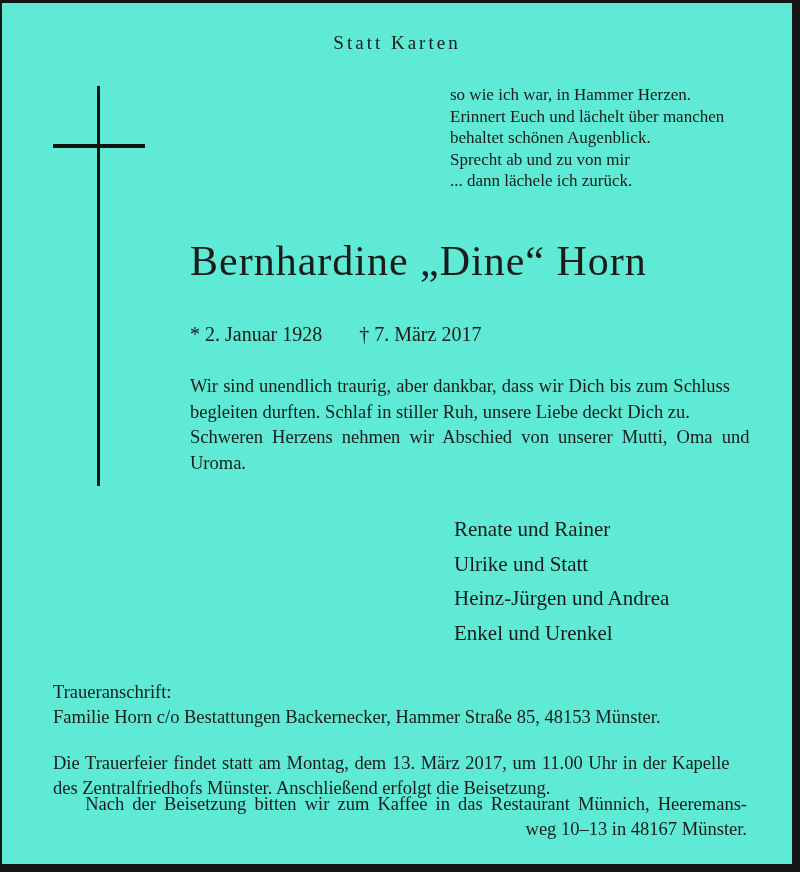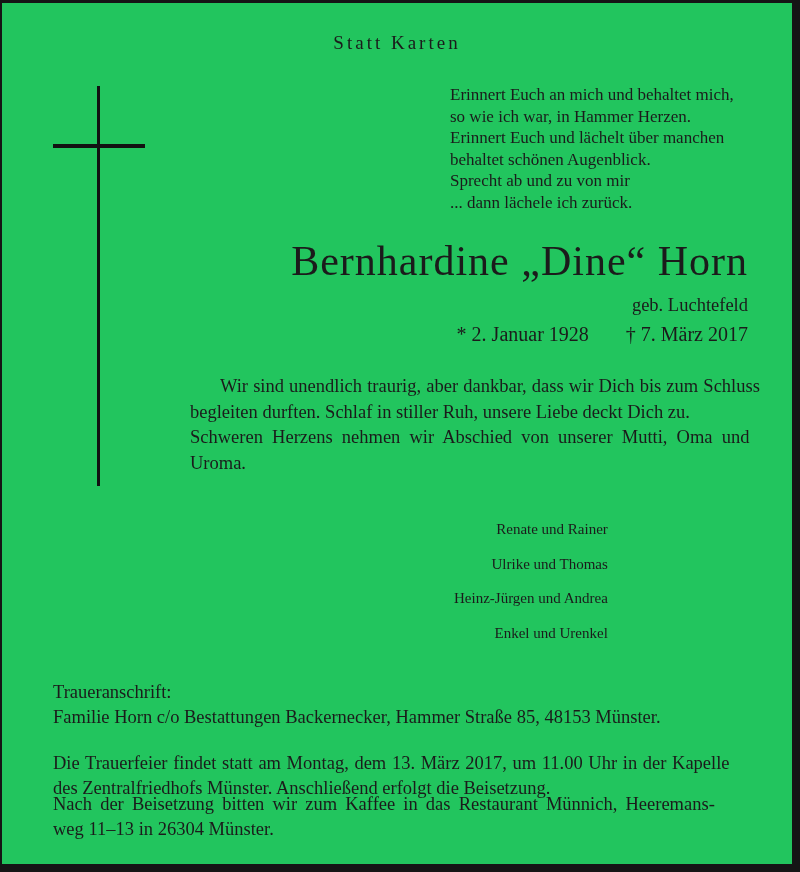--- a/index.html
+++ b/index.html
@@ -1,116 +1,114 @@
 <!DOCTYPE html>
 <html><head>
 <meta charset="utf-8">
 <style>
   html,body { margin:0; padding:0; background:#e9e9e9; }
   .page {
     position:relative;
     width:800px; height:872px;
     box-sizing:border-box;
-    background:#22c55e;
+    background:#5eead4;
     border-style:solid;
     border-color:#151515;
     border-width:3px 8px 8px 2px;
     font-family:"Liberation Serif","DejaVu Serif",serif;
     color:#1b1b1b;
     overflow:hidden;
   }
   .statt {
     position:absolute; top:29px; left:0; width:100%;
     text-align:center; font-size:19px; letter-spacing:3px;
   }
   .cross-v { position:absolute; left:95px; top:83px; width:3px; height:400px; background:#121212; }
   .cross-h { position:absolute; left:51px; top:141px; width:92px; height:4px; background:#121212; }
   .poem {
     position:absolute; left:448px; top:81px;
     font-size:17px; line-height:21.5px; white-space:nowrap;
   }
-  .center-block { position:absolute; left:188px; width:558px; text-align:right; }
+  .center-block { position:absolute; left:188px; width:558px; text-align:left; }
   .name   { top:236px; font-size:42px; letter-spacing:1px; line-height:1.05; }
   .maiden { top:292px; font-size:18.5px; }
   .dates  { top:320px; font-size:20px; }
   .dates .death { display:inline-block; margin-left:32px; }
   .para {
     position:absolute; left:188px; width:558px;
     font-size:18.5px; line-height:26px;
   }
   .para div, .footer-block div { white-space:nowrap; }
   .p1 { top:370px; }
   .p2 { top:421px; }
-  .ws05 { word-spacing:0.5px;margin-left:30px; }
+  .ws05 { word-spacing:0.5px; }
   .ws1  { word-spacing:1px; }
   .ws35 { word-spacing:3.5px; }
   .ws45 { word-spacing:4.5px; }
-  .mourners { position:absolute; left:452px; top:509px; font-size:15px;text-align:right; }
+  .mourners { position:absolute; left:452px; top:509px; font-size:21px; }
   .mourners div { line-height:34.5px; }
   .footer-block {
     position:absolute; left:51px; width:694px;
     font-size:18.5px; line-height:25px;
   }
   .addr-block { top:677px; }
   .service    { top:748px; }
-  .reception  { top:789px; }
+  .reception  { top:789px;text-align:right; }
 </style>
 </head>
 <body>
 
 <div class="page">
 
   <div class="statt">Statt Karten</div>
 
   <div>
     <div class="cross-v"></div>
     <div class="cross-h"></div>
   </div>
 
   <div class="poem">
-    <div>Erinnert Euch an mich und behaltet mich,</div>
     <div>so wie ich war, in Hammer Herzen.</div>
     <div>Erinnert Euch und lächelt über manchen</div>
     <div>behaltet schönen Augenblick.</div>
     <div>Sprecht ab und zu von mir</div>
     <div>... dann lächele ich zurück.</div>
   </div>
 
   <div class="center-block name">Bernhardine „Dine“ Horn</div>
-  <div class="center-block maiden">geb. Luchtefeld</div>
   <div class="center-block dates">
     <span class="birth">* 2. Januar 1928</span>
     <span class="death">† 7. März 2017</span>
   </div>
 
   <div class="para p1">
     <div class="ws05">Wir sind unendlich traurig, aber dankbar, dass wir Dich bis zum Schluss</div>
     <div>begleiten durften. Schlaf in stiller Ruh, unsere Liebe deckt Dich zu.</div>
   </div>
 
   <div class="para p2">
     <div class="ws45">Schweren Herzens nehmen wir Abschied von unserer Mutti, Oma und</div>
     <div>Uroma.</div>
   </div>
 
   <div class="mourners">
     <div>Renate und Rainer</div>
-    <div>Ulrike und Thomas</div>
+    <div>Ulrike und Statt</div>
     <div>Heinz-Jürgen und Andrea</div>
     <div>Enkel und Urenkel</div>
   </div>
 
   <div class="footer-block addr-block">
     <div>Traueranschrift:</div>
     <div>Familie Horn c/o Bestattungen Backernecker, Hammer Straße 85, 48153 Münster.</div>
   </div>
 
   <div class="footer-block service">
     <div class="ws1">Die Trauerfeier findet statt am Montag, dem 13. März 2017, um 11.00 Uhr in der Kapelle</div>
     <div>des Zentralfriedhofs Münster. Anschließend erfolgt die Beisetzung.</div>
   </div>
 
   <div class="footer-block reception">
     <div class="ws35">Nach der Beisetzung bitten wir zum Kaffee in das Restaurant Münnich, Heeremans-</div>
-    <div>weg 11–13 in 26304 Münster.</div>
+    <div>weg 10–13 in 48167 Münster.</div>
   </div>
 
 </div>
 
 </body></html>

